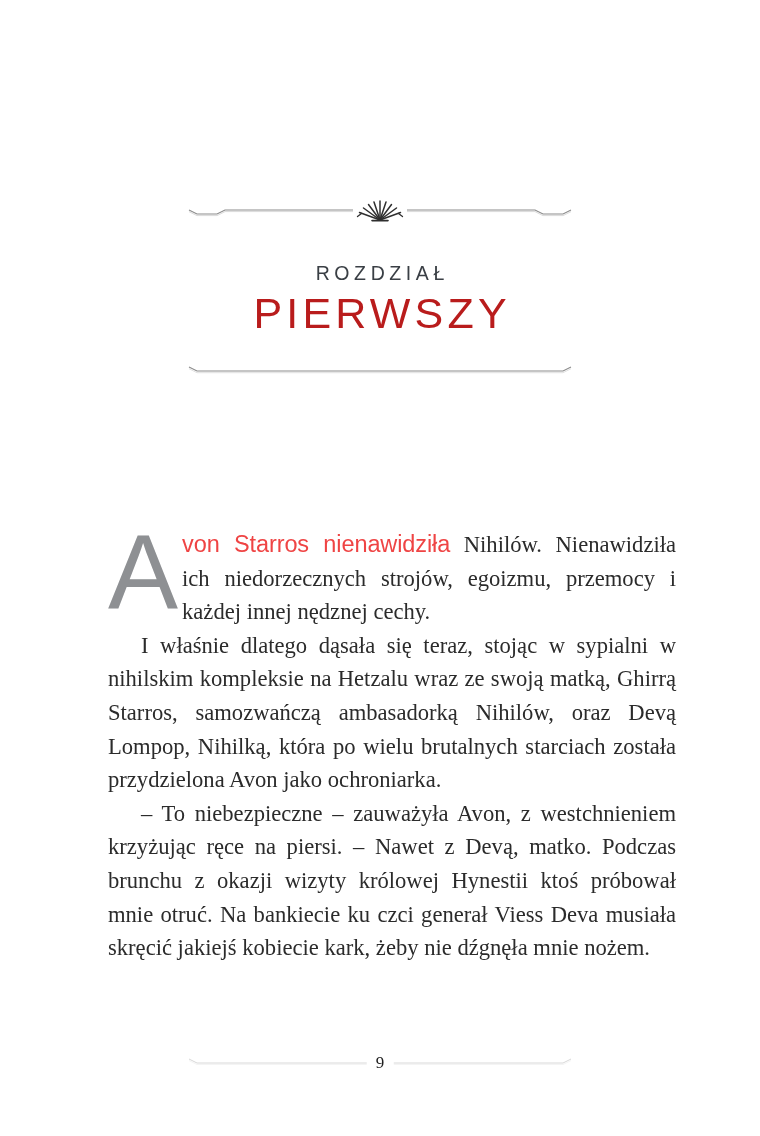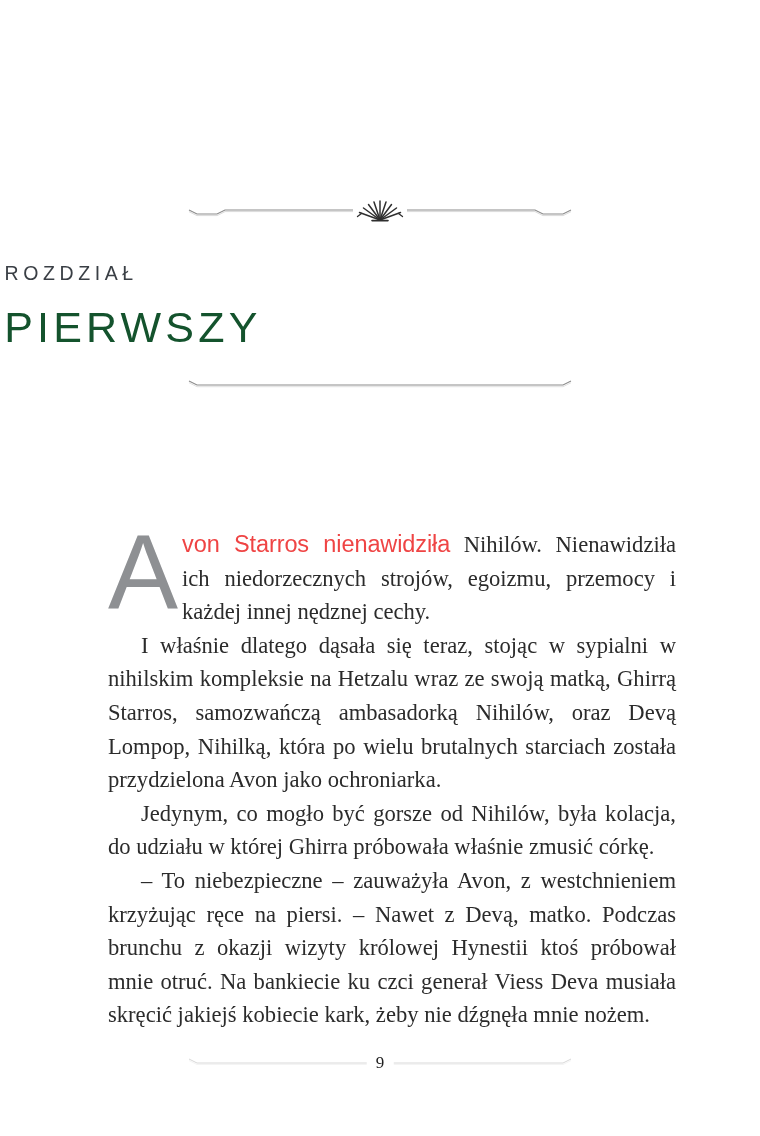--- a/index.html
+++ b/index.html
@@ -22,20 +22,21 @@
     background: #ffffff;
     box-sizing: border-box;
   }
 
   
   .chapter-header {
     position: absolute;
     left: 0;
     top: 205px;
     width: 760px;
+    text-align: center;
   }
 
   
   .rule-wrap {
     position: relative;
     width: 386px;
     margin: 0 auto;
     height: 18px;
   }
   .rule-wrap svg {
@@ -84,22 +85,22 @@
     letter-spacing: 4.6px;
     color: #3a3f45;
     margin-top: 25px;
     text-indent: 4.6px;
   }
   .chapter-name {
     font-family: "Liberation Sans", sans-serif;
     font-size: 43px;
     font-weight: 300;
     letter-spacing: 4.2px;
-    color: #14532d;
-    margin-top: 20px;
+    color: #b91c1c;
+    margin-top: 6px;
     text-indent: 4.2px;
     line-height: 1.05;
   }
   .header-rule-bottom {
     margin-top: 26px;
   }
 
   
   .body-block {
     position: absolute;
@@ -216,21 +217,20 @@
       </svg>
     </div>
   </div>
 
   <div class="body-block">
 
     <p class="first"><span class="dropcap">A</span><span class="leadin">von Starros nienawidziła</span> <span>Nihilów. Nienawidziła ich niedorzecznych strojów, egoizmu, przemocy i każdej innej nędznej cechy.</span></p>
 
     <p>I właśnie dlatego dąsała się teraz, stojąc w sypialni w nihilskim kompleksie na Hetzalu wraz ze swoją matką, Ghirrą Starros, samozwańczą ambasadorką Nihilów, oraz Devą Lompop, Nihilką, która po wielu brutalnych starciach została przydzielona Avon jako ochroniarka.</p>
 
-    <p>Jedynym, co mogło być gorsze od Nihilów, była kolacja, do udziału w której Ghirra próbowała właśnie zmusić córkę.</p>
 
     <p>– To niebezpieczne – zauważyła Avon, z westchnieniem krzyżując ręce na piersi. – Nawet z Devą, matko. Podczas brunchu z okazji wizyty królowej Hynestii ktoś próbował mnie otruć. Na bankiecie ku czci generał Viess Deva musiała skręcić jakiejś kobiecie kark, żeby nie dźgnęła mnie nożem.</p>
   </div>
 
   <div class="footer">
     <div class="rule-wrap">
       <svg viewBox="0 0 386 16" preserveAspectRatio="none" aria-hidden="true">
         <path d="M2 4 L10 8 L376 8 L384 4" fill="none" stroke="#d8d8d8" stroke-width="1"></path>
         <path d="M2 4 L10 8 L376 8 L384 4" fill="none" stroke="#ededed" stroke-width="0.6" transform="translate(0,1.5)"></path>
       </svg>

